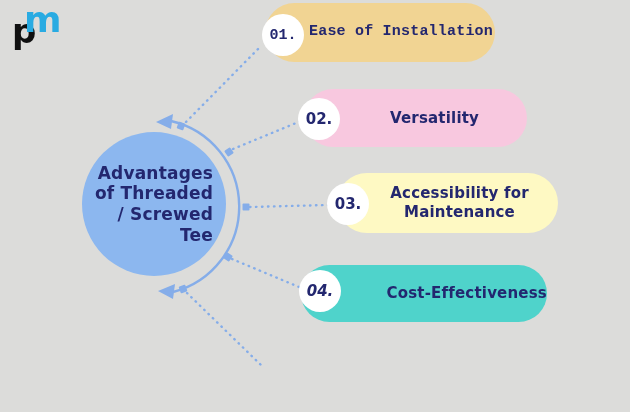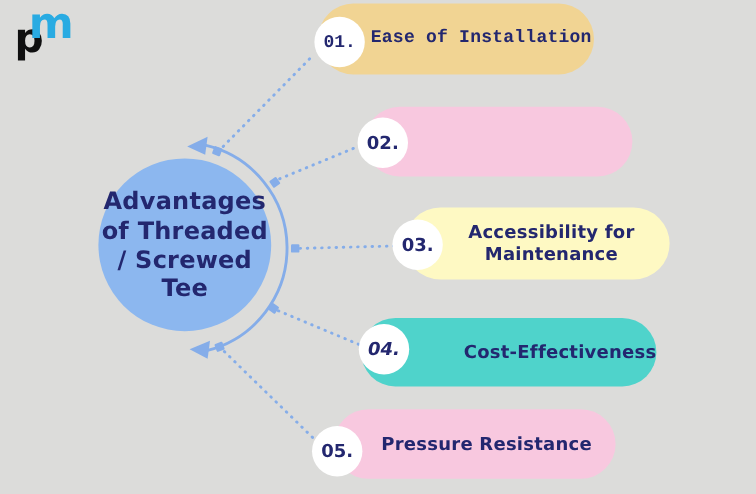--- a/index.html
+++ b/index.html
@@ -55,22 +55,22 @@
     left: 82px; top: 132px;
     width: 144px; height: 144px;
     border-radius: 50%;
     background: var(--color-circle_fill, #8cb7ef);
     display: flex;
     align-items: center;
     justify-content: center;
   }
   .center-title {
     white-space: pre-line;
-    text-align: center;
-    font-size: 20px;
+    text-align: right;
+    font-size: 17px;
     font-weight: bold;
     line-height: 1.22;
     letter-spacing: 0.2px;
     color: var(--color-navy, #23276f);
   }
 
   
   .pill {
     position: absolute;
     border-radius: 32px;
@@ -162,36 +162,31 @@
     <div class="num-circle">
       <span class="num">01.</span>
     </div>
     <div class="pill-label">Ease of Installation</div>
   </div>
 
   <div class="pill pill-2" style="background: rgb(248, 200, 223);">
     <div class="num-circle">
       <span class="num">02.</span>
     </div>
+    <div class="pill-label">Versatility</div>
   </div>
 
   <div class="pill pill-3" style="background: #fef9c3; justify-content: center;">
     <div class="num-circle">
       <span class="num">03.</span>
     </div>
     <div class="pill-label">Accessibility for Maintenance</div>
   </div>
 
   <div class="pill pill-4" style="background: rgb(79, 211, 203);">
     <div class="num-circle">
       <span class="num">04.</span>
     </div>
     <div class="pill-label">Cost-Effectiveness</div>
   </div>
 
-  <div class="pill pill-5" style="background: rgb(248, 200, 223);">
-    <div class="num-circle">
-      <span class="num">05.</span>
-    </div>
-    <div class="pill-label">Pressure Resistance</div>
-  </div>
 
 </div>
 
 </body></html>

